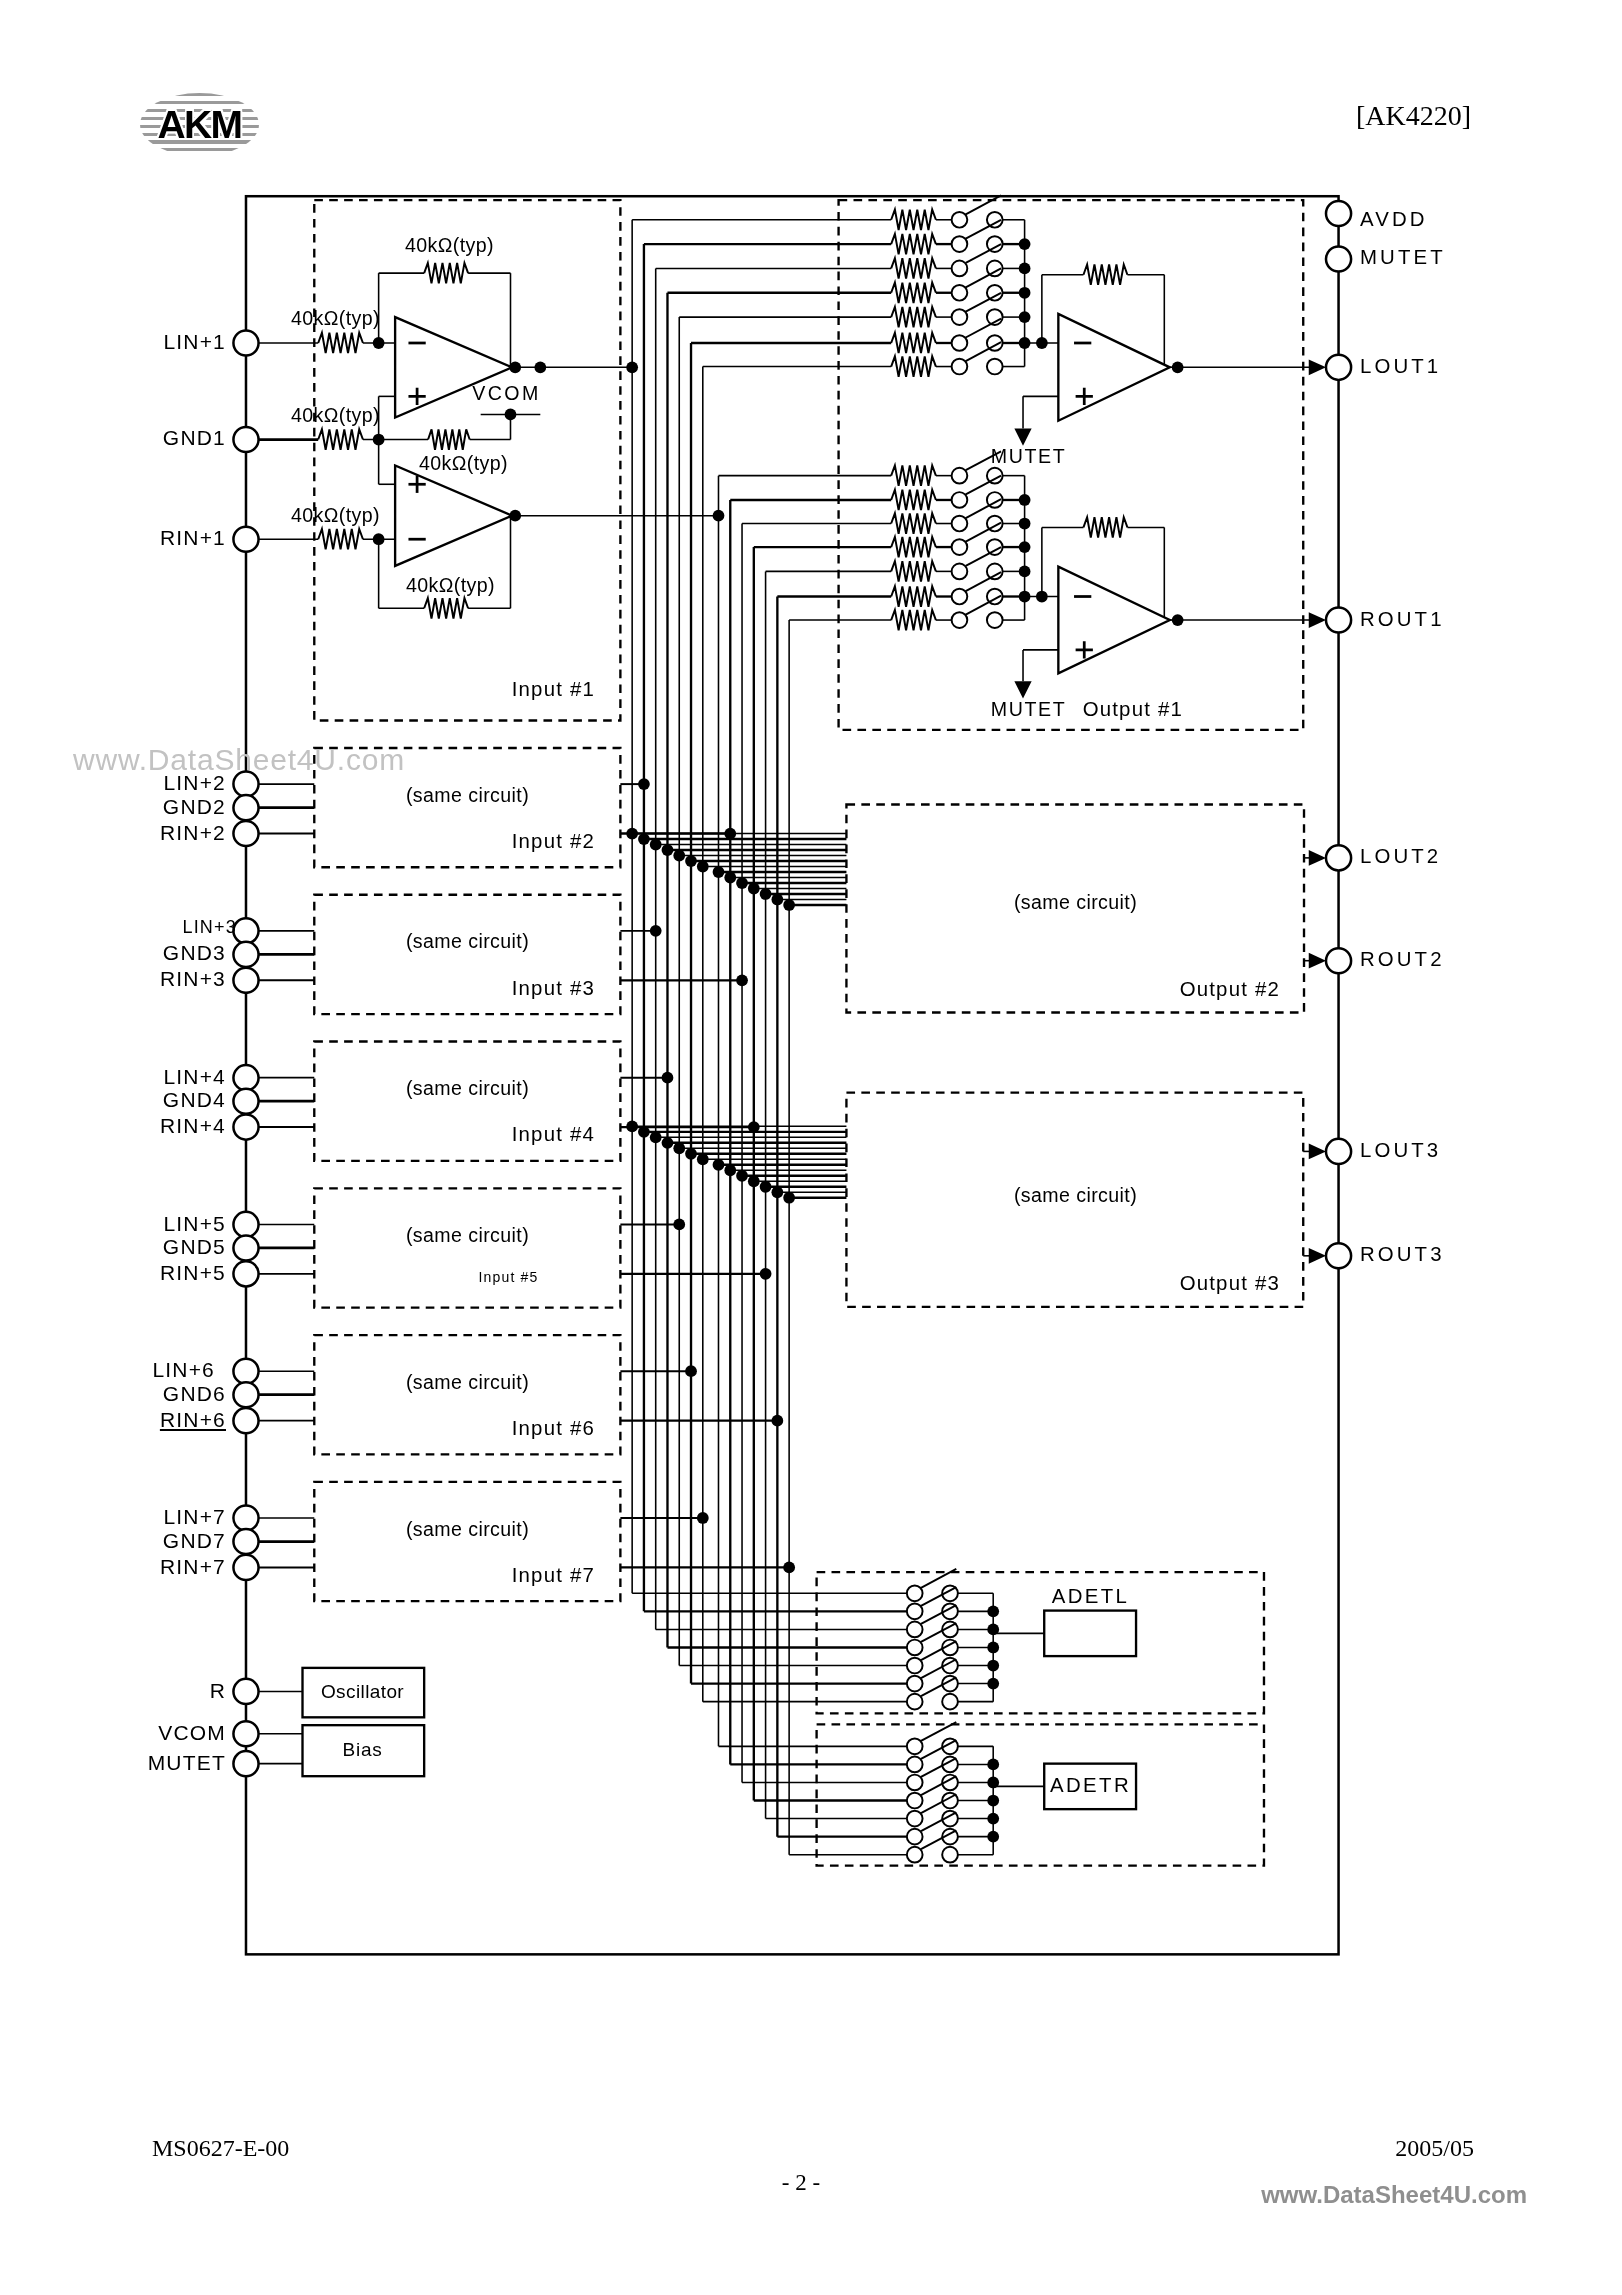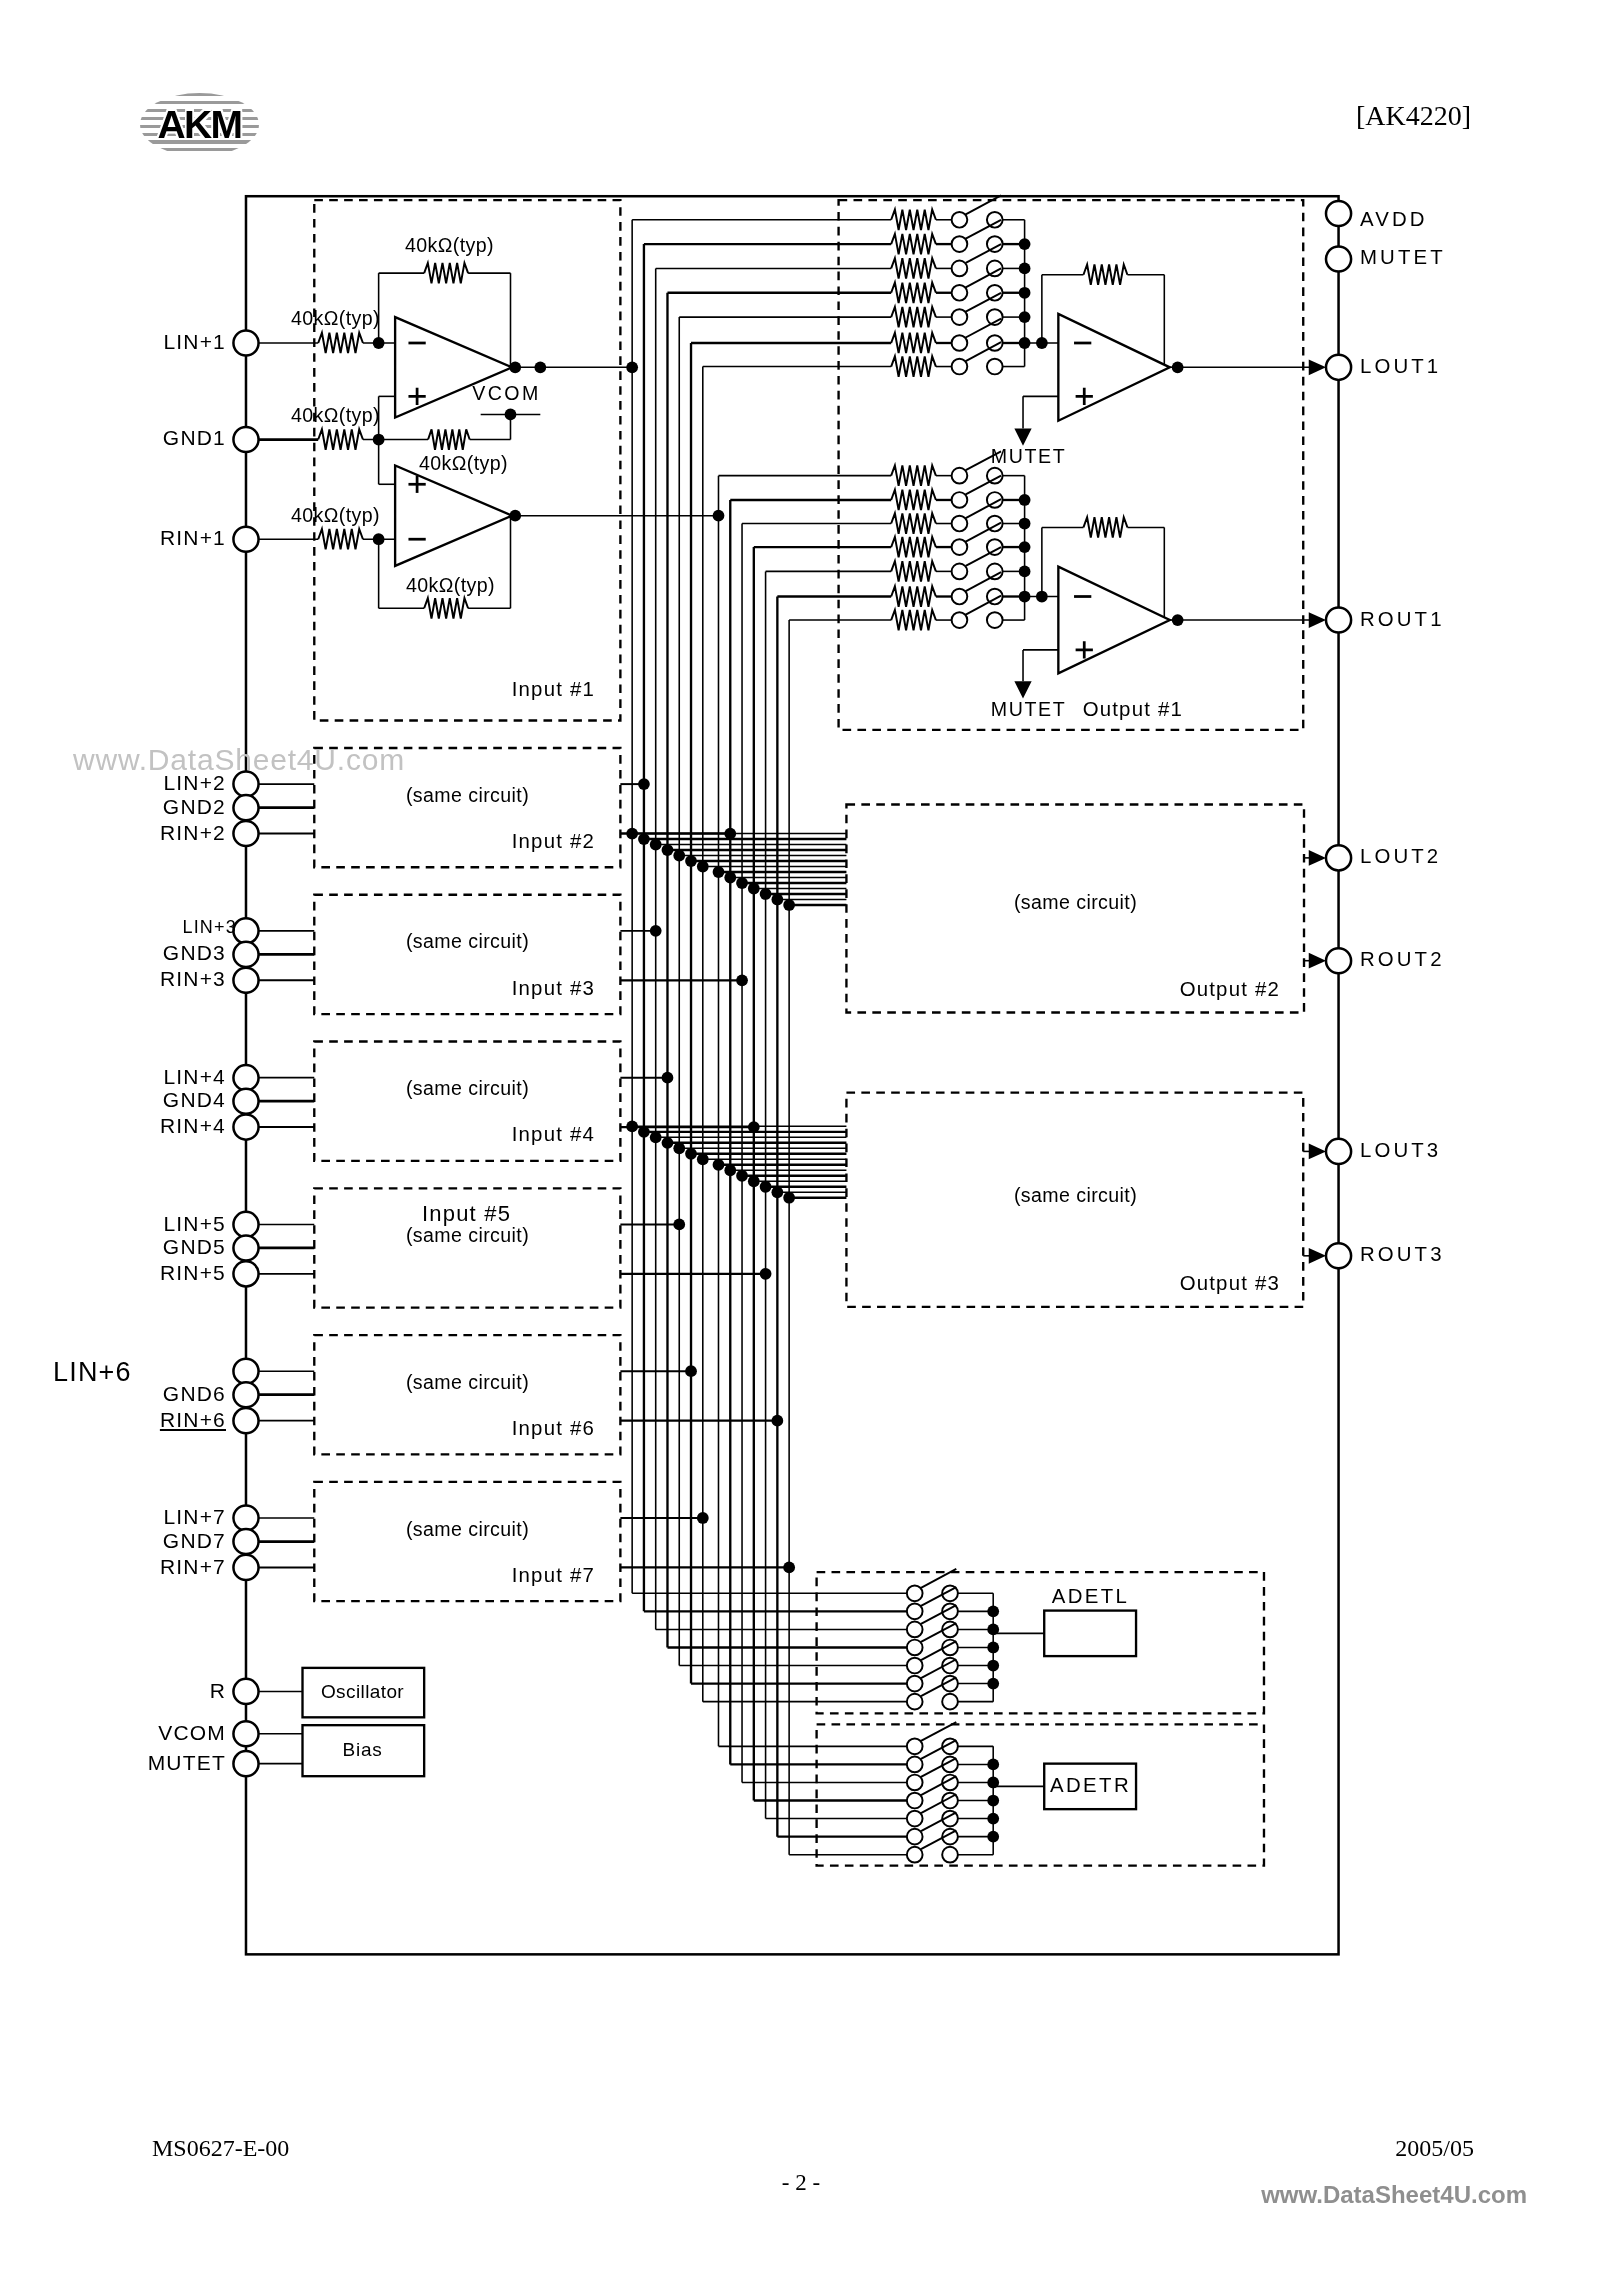--- a/index.html
+++ b/index.html
@@ -490,21 +490,21 @@
       <div class="lab" style="left: 53px; top: 821px; width: 173px; font-size: 21px; text-align: right; letter-spacing: 1.2px;">RIN+2</div>
       <div class="lab" style="left: 64px; top: 918px; width: 173px; font-size: 18px; text-align: right; letter-spacing: 1.2px;">LIN+3</div>
       <div class="lab" style="left: 53px; top: 941px; width: 173px; font-size: 21px; text-align: right; letter-spacing: 1.2px;">GND3</div>
       <div class="lab" style="left: 53px; top: 967px; width: 173px; font-size: 21px; text-align: right; letter-spacing: 1.2px;">RIN+3</div>
       <div class="lab" style="left: 53px; top: 1065px; width: 173px; font-size: 21px; text-align: right; letter-spacing: 1.2px;">LIN+4</div>
       <div class="lab" style="left: 53px; top: 1088px; width: 173px; font-size: 21px; text-align: right; letter-spacing: 1.2px;">GND4</div>
       <div class="lab" style="left: 53px; top: 1114px; width: 173px; font-size: 21px; text-align: right; letter-spacing: 1.2px;">RIN+4</div>
       <div class="lab" style="left: 53px; top: 1212px; width: 173px; font-size: 21px; text-align: right; letter-spacing: 1.2px;">LIN+5</div>
       <div class="lab" style="left: 53px; top: 1235px; width: 173px; font-size: 21px; text-align: right; letter-spacing: 1.2px;">GND5</div>
       <div class="lab" style="left: 53px; top: 1261px; width: 173px; font-size: 21px; text-align: right; letter-spacing: 1.2px;">RIN+5</div>
-      <div class="lab" style="left: 53px; top: 1358px; width: 173px; font-size: 27px; text-align: left; letter-spacing: 1.2px;">LIN+6</div>
+      <div class="lab" style="left: 42px; top: 1358px; width: 173px; font-size: 21px; text-align: right; letter-spacing: 1.2px;">LIN+6</div>
       <div class="lab" style="left: 53px; top: 1382px; width: 173px; font-size: 21px; text-align: right; letter-spacing: 1.2px;">GND6</div>
       <div class="lab" style="left: 53px; top: 1408px; width: 173px; font-size: 21px; text-align: right; letter-spacing: 1.2px; text-decoration: underline;">RIN+6</div>
       <div class="lab" style="left: 53px; top: 1505px; width: 173px; font-size: 21px; text-align: right; letter-spacing: 1.2px;">LIN+7</div>
       <div class="lab" style="left: 53px; top: 1529px; width: 173px; font-size: 21px; text-align: right; letter-spacing: 1.2px;">GND7</div>
       <div class="lab" style="left: 53px; top: 1555px; width: 173px; font-size: 21px; text-align: right; letter-spacing: 1.2px;">RIN+7</div>
       <div class="lab" style="left: 53px; top: 1679px; width: 173px; font-size: 21px; text-align: right; letter-spacing: 1.2px;">R</div>
       <div class="lab" style="left: 53px; top: 1721px; width: 173px; font-size: 21px; text-align: right; letter-spacing: 1.2px;">VCOM</div>
       <div class="lab" style="left: 53px; top: 1751px; width: 173px; font-size: 21px; text-align: right; letter-spacing: 1.2px;">MUTET</div>
       <div class="lab" style="left: 1360px; top: 208px; width: 173px; font-size: 20.4px; text-align: left; letter-spacing: 3.1px;">AVDD</div>
       <div class="lab" style="left: 1360px; top: 246px; width: 173px; font-size: 20.4px; text-align: left; letter-spacing: 3.1px;">MUTET</div>
@@ -524,21 +524,21 @@
       <div class="lab" style="left: 942px; top: 446px; width: 173px; font-size: 19.6px; text-align: center; letter-spacing: 1.6px;">MUTET</div>
       <div class="lab" style="left: 942px; top: 699px; width: 173px; font-size: 19.6px; text-align: center; letter-spacing: 1.6px;">MUTET</div>
       <div class="lab" style="left: 422px; top: 678px; width: 173px; font-size: 20.4px; text-align: right; letter-spacing: 1.2px;">Input #1</div>
       <div class="lab" style="left: 381px; top: 785px; width: 173px; font-size: 19.6px; text-align: center; letter-spacing: 0.4px;">(same circuit)</div>
       <div class="lab" style="left: 422px; top: 830px; width: 173px; font-size: 20.4px; text-align: right; letter-spacing: 1.2px;">Input #2</div>
       <div class="lab" style="left: 381px; top: 931px; width: 173px; font-size: 19.6px; text-align: center; letter-spacing: 0.4px;">(same circuit)</div>
       <div class="lab" style="left: 422px; top: 977px; width: 173px; font-size: 20.4px; text-align: right; letter-spacing: 1.2px;">Input #3</div>
       <div class="lab" style="left: 381px; top: 1078px; width: 173px; font-size: 19.6px; text-align: center; letter-spacing: 0.4px;">(same circuit)</div>
       <div class="lab" style="left: 422px; top: 1123px; width: 173px; font-size: 20.4px; text-align: right; letter-spacing: 1.2px;">Input #4</div>
       <div class="lab" style="left: 381px; top: 1225px; width: 173px; font-size: 19.6px; text-align: center; letter-spacing: 0.4px;">(same circuit)</div>
-      <div class="lab" style="left: 422px; top: 1202px; width: 173px; font-size: 22px; text-align: left; letter-spacing: 1.2px;">Input #5</div>
+      <div class="lab" style="left: 422px; top: 1270px; width: 173px; font-size: 14px; text-align: center; letter-spacing: 1.2px;">Input #5</div>
       <div class="lab" style="left: 381px; top: 1372px; width: 173px; font-size: 19.6px; text-align: center; letter-spacing: 0.4px;">(same circuit)</div>
       <div class="lab" style="left: 422px; top: 1417px; width: 173px; font-size: 20.4px; text-align: right; letter-spacing: 1.2px;">Input #6</div>
       <div class="lab" style="left: 381px; top: 1519px; width: 173px; font-size: 19.6px; text-align: center; letter-spacing: 0.4px;">(same circuit)</div>
       <div class="lab" style="left: 422px; top: 1564px; width: 173px; font-size: 20.4px; text-align: right; letter-spacing: 1.2px;">Input #7</div>
       <div class="lab" style="left: 1010px; top: 698px; width: 173px; font-size: 20.4px; text-align: right; letter-spacing: 1.2px;">Output #1</div>
       <div class="lab" style="left: 989px; top: 892px; width: 173px; font-size: 19.6px; text-align: center; letter-spacing: 0.4px;">(same circuit)</div>
       <div class="lab" style="left: 1107px; top: 978px; width: 173px; font-size: 20.4px; text-align: right; letter-spacing: 1.2px;">Output #2</div>
       <div class="lab" style="left: 989px; top: 1185px; width: 173px; font-size: 19.6px; text-align: center; letter-spacing: 0.4px;">(same circuit)</div>
       <div class="lab" style="left: 1107px; top: 1272px; width: 173px; font-size: 20.4px; text-align: right; letter-spacing: 1.2px;">Output #3</div>
       <div class="lab" style="left: 1004px; top: 1552px; width: 173px; font-size: 20.4px; text-align: center; letter-spacing: 2.4px; margin-top: 33px;">ADETL</div>

